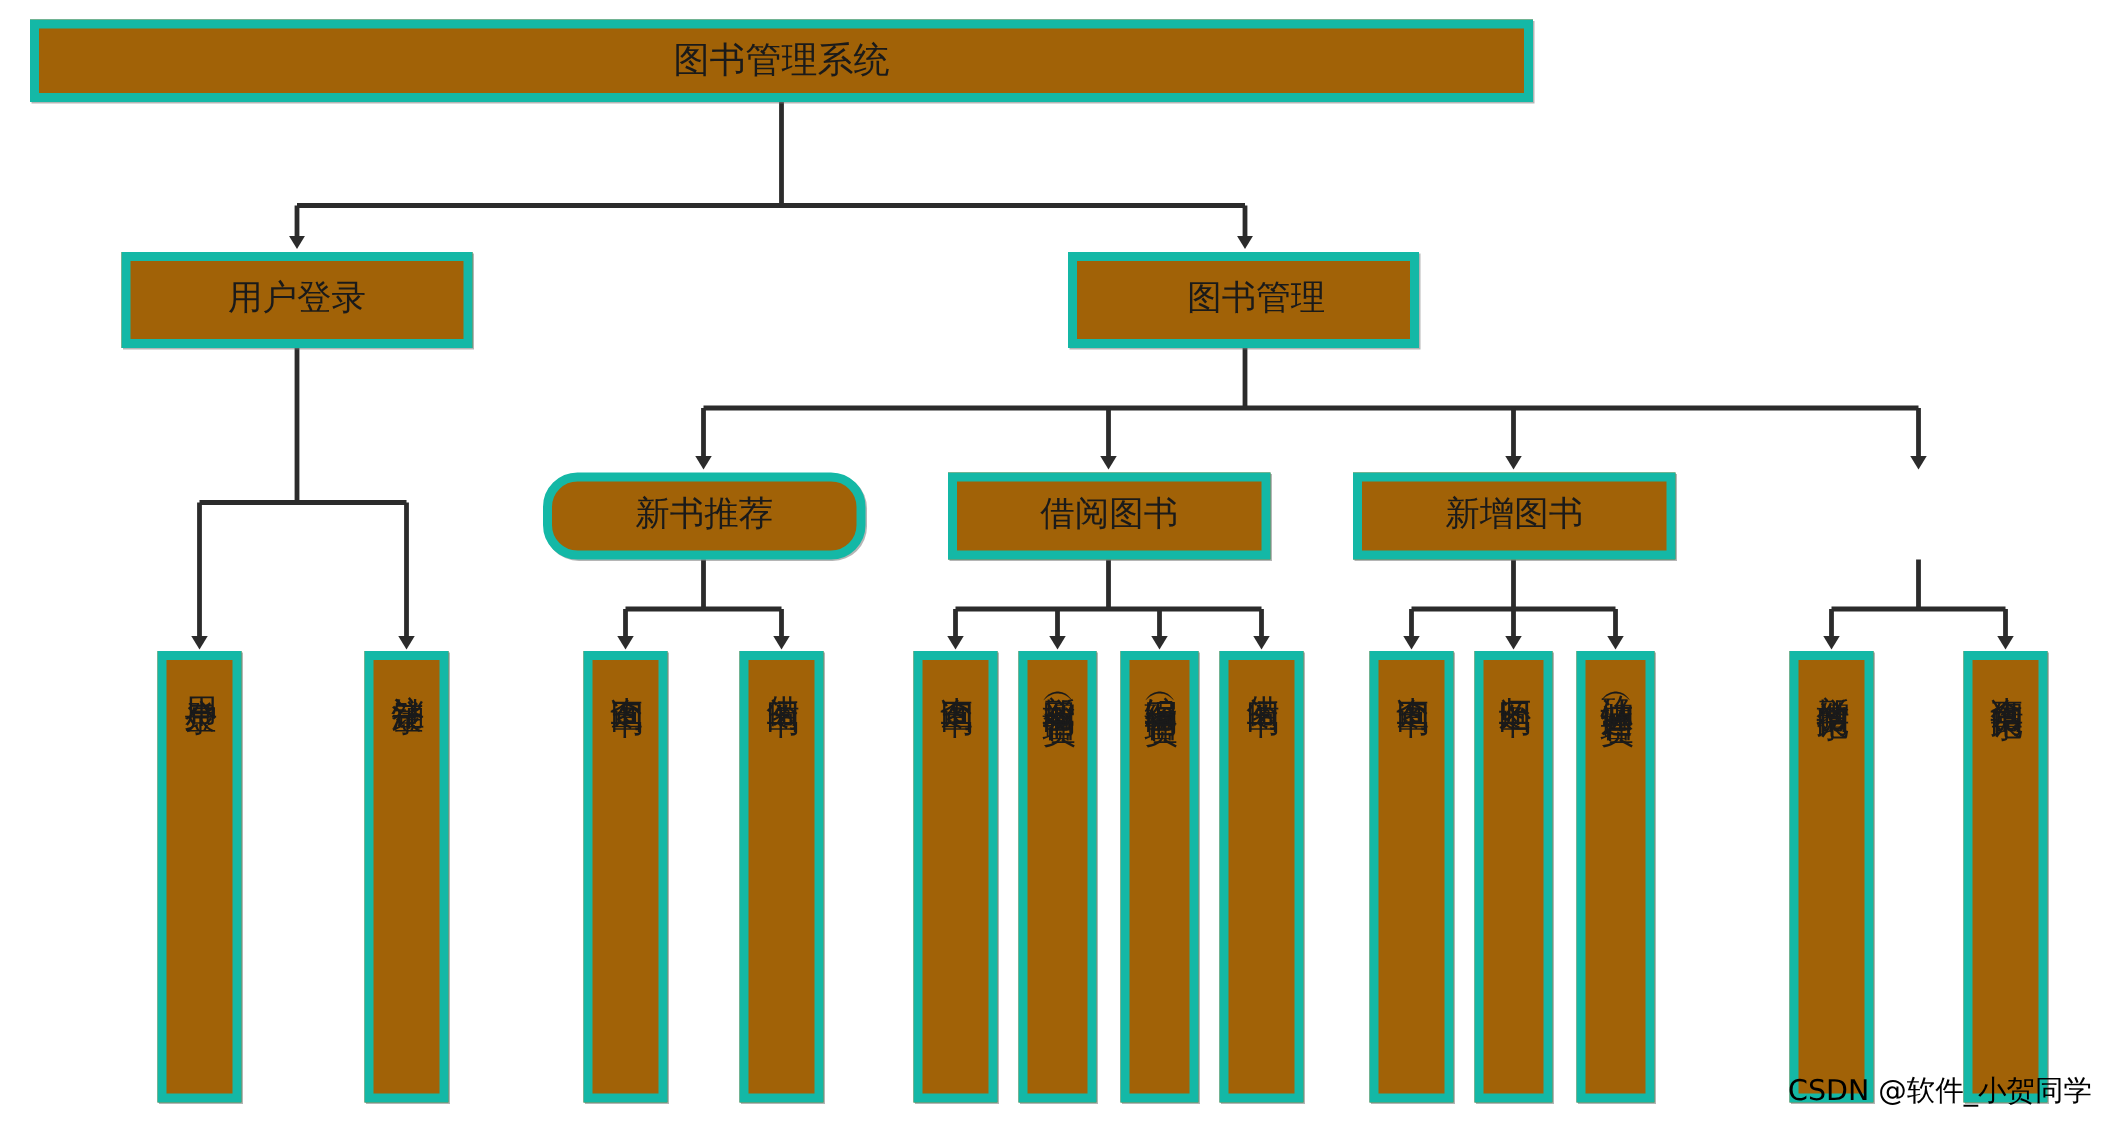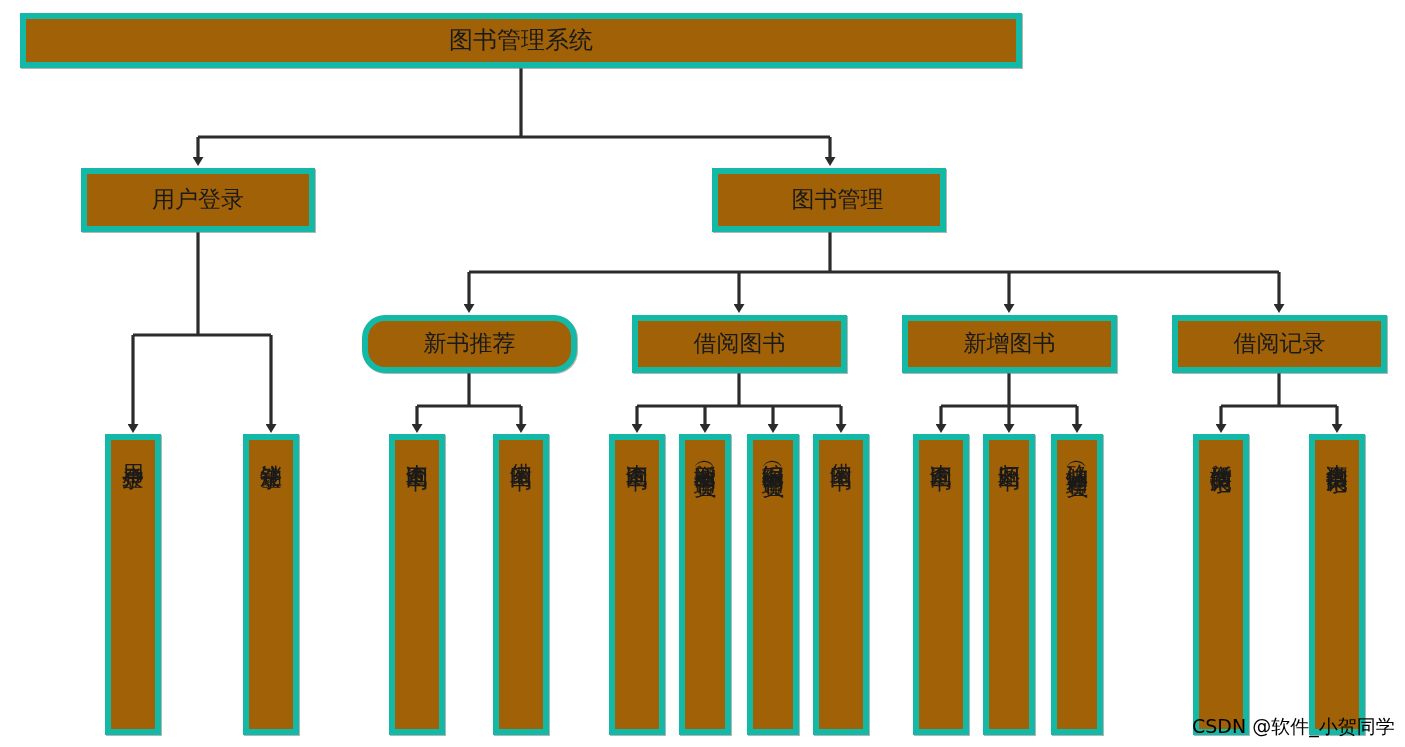--- a/index.html
+++ b/index.html
@@ -141,23 +141,20 @@
 
   <div class="node h" style="left:362px; top:315px; width:215px; height:58px;border-radius:23px;">
     <span class="label">新书推荐</span>
   </div>
   <div class="node h" style="left:632px; top:315px; width:215px; height:58px;">
     <span class="label">借阅图书</span>
   </div>
   <div class="node h" style="left:902px; top:315px; width:215px; height:58px;">
     <span class="label">新增图书</span>
   </div>
-  <div class="node h" style="left:1172px; top:315px; width:215px; height:58px;">
-    <span class="label">借阅记录</span>
-  </div>
 
   <div class="node v" style="left:105px; top:434px; width:56px; height:301px;">
     <span class="label">用户登录</span>
   </div>
   <div class="node v" style="left:243px; top:434px; width:56px; height:301px;">
     <span class="label">注销登录</span>
   </div>
 
   <div class="node v" style="left:389px; top:434px; width:56px; height:301px;">
     <span class="label">查询图书</span>

